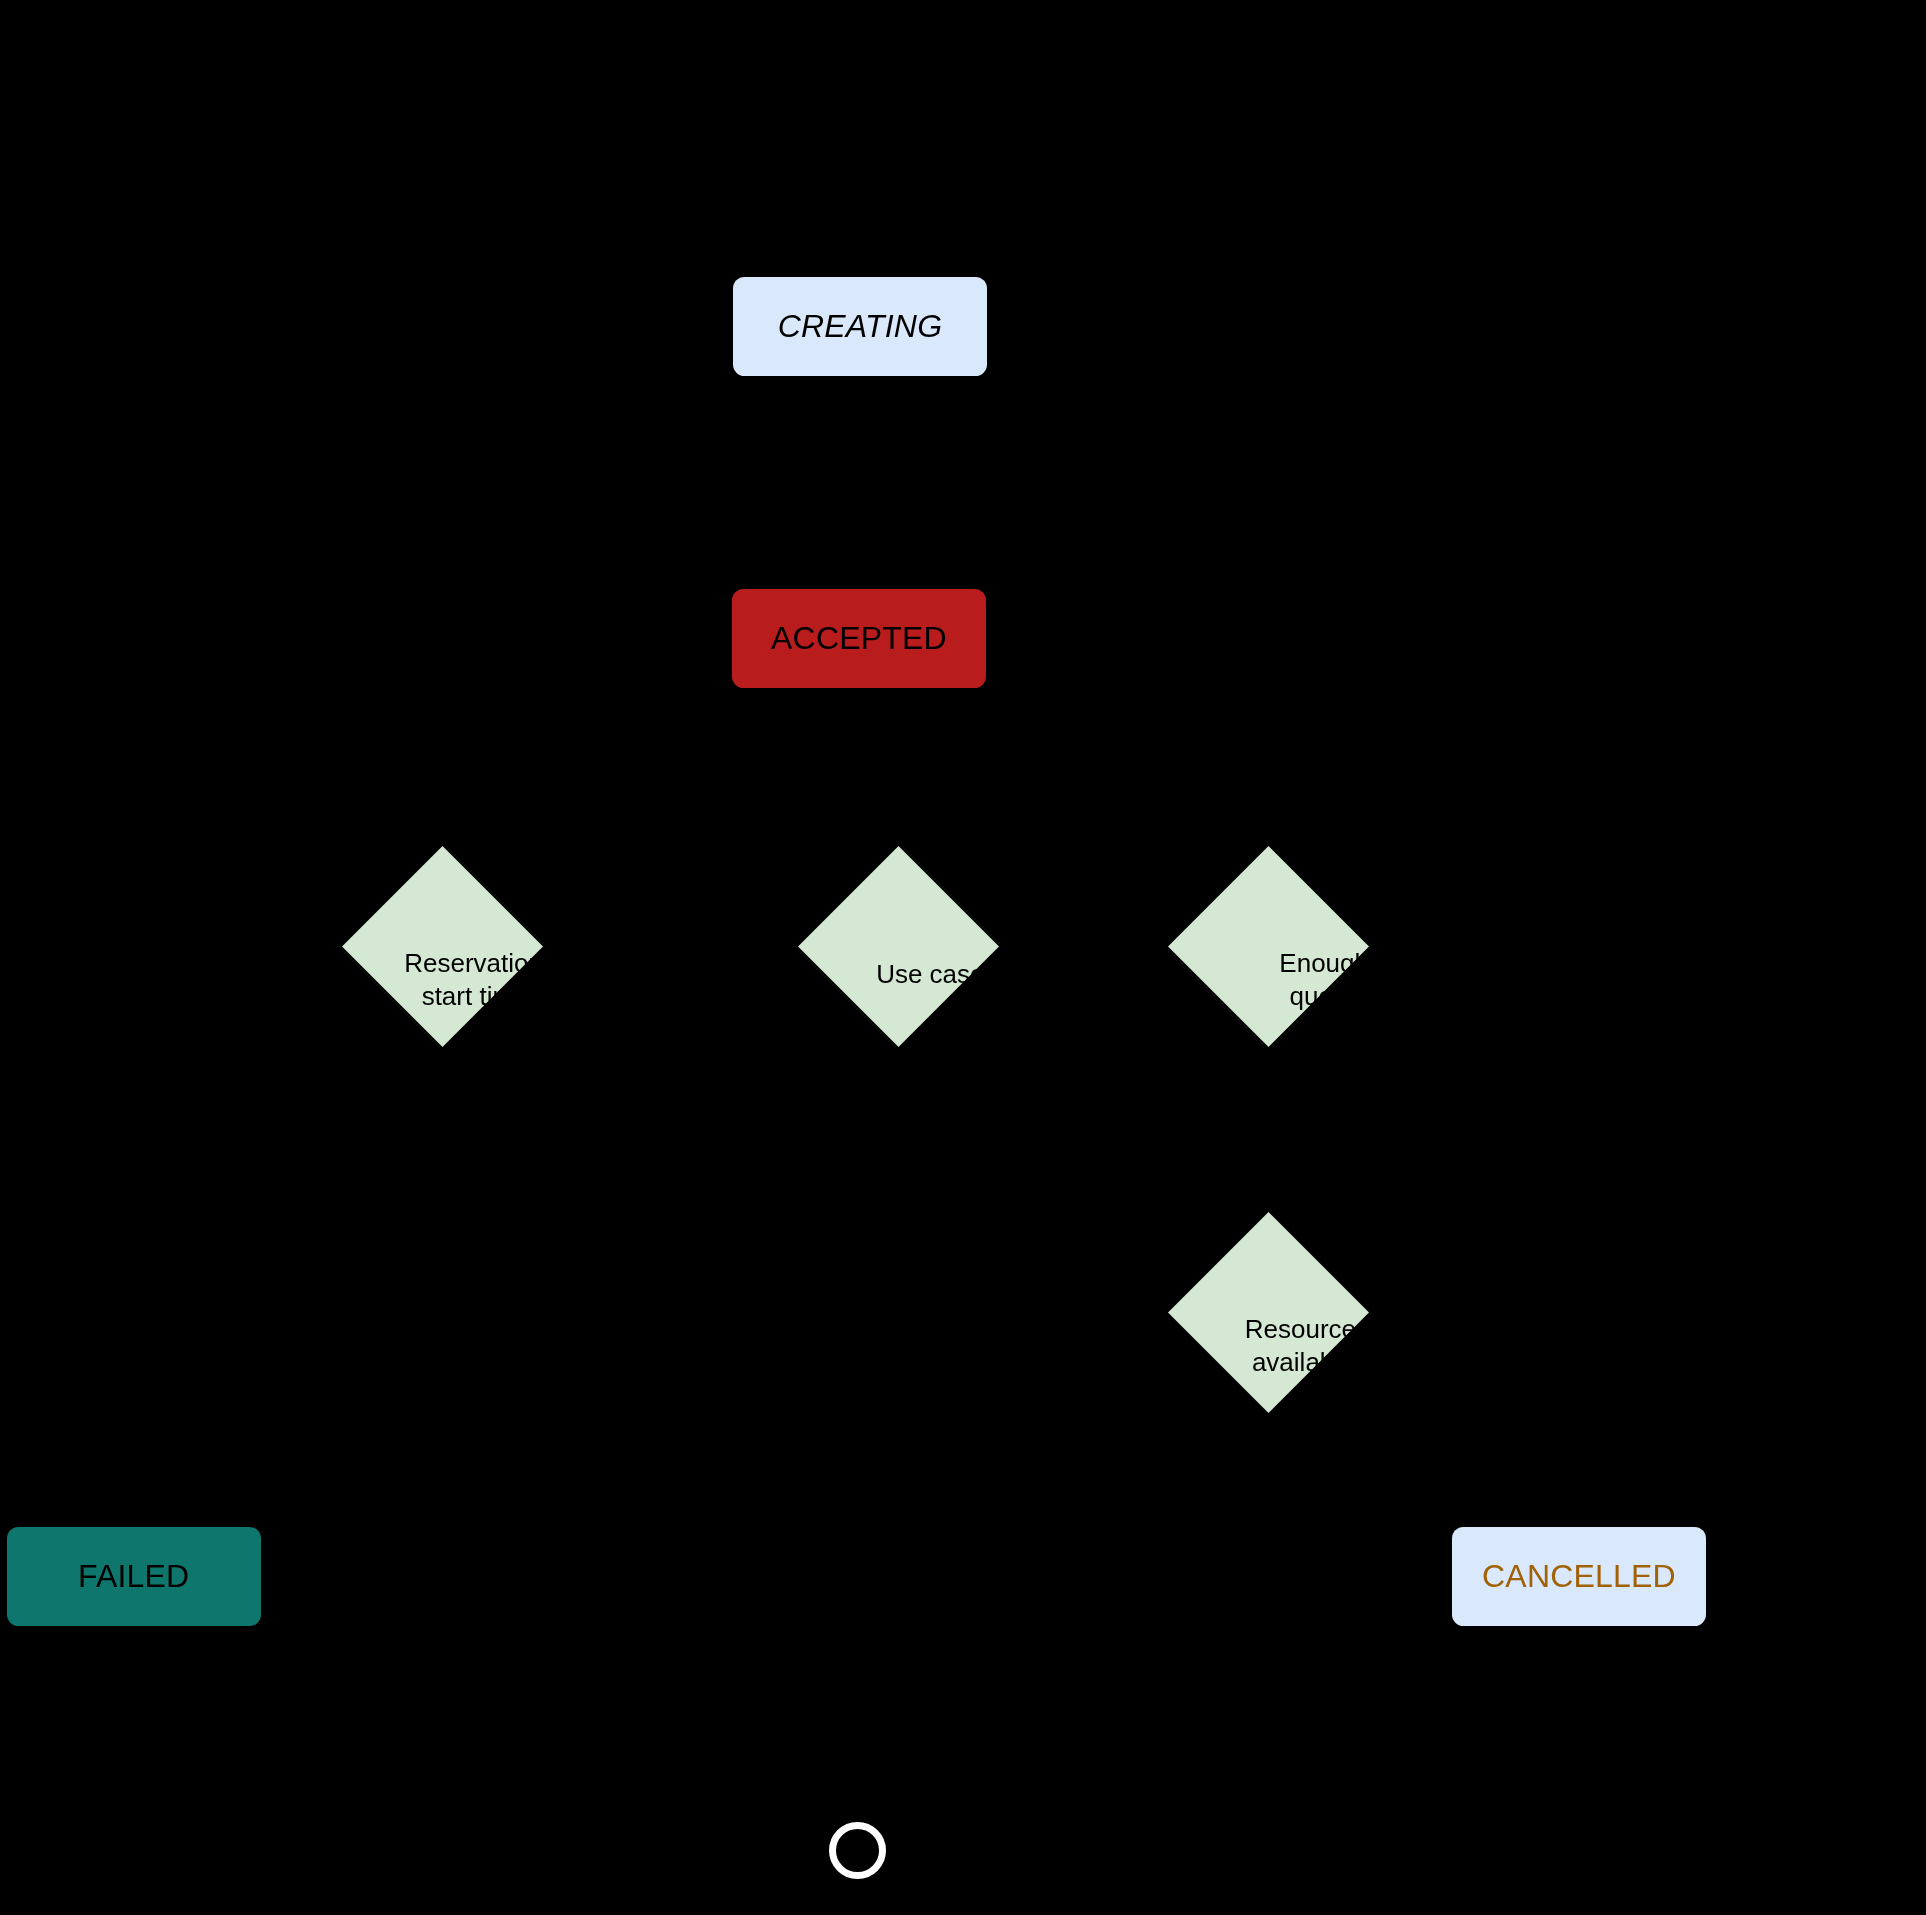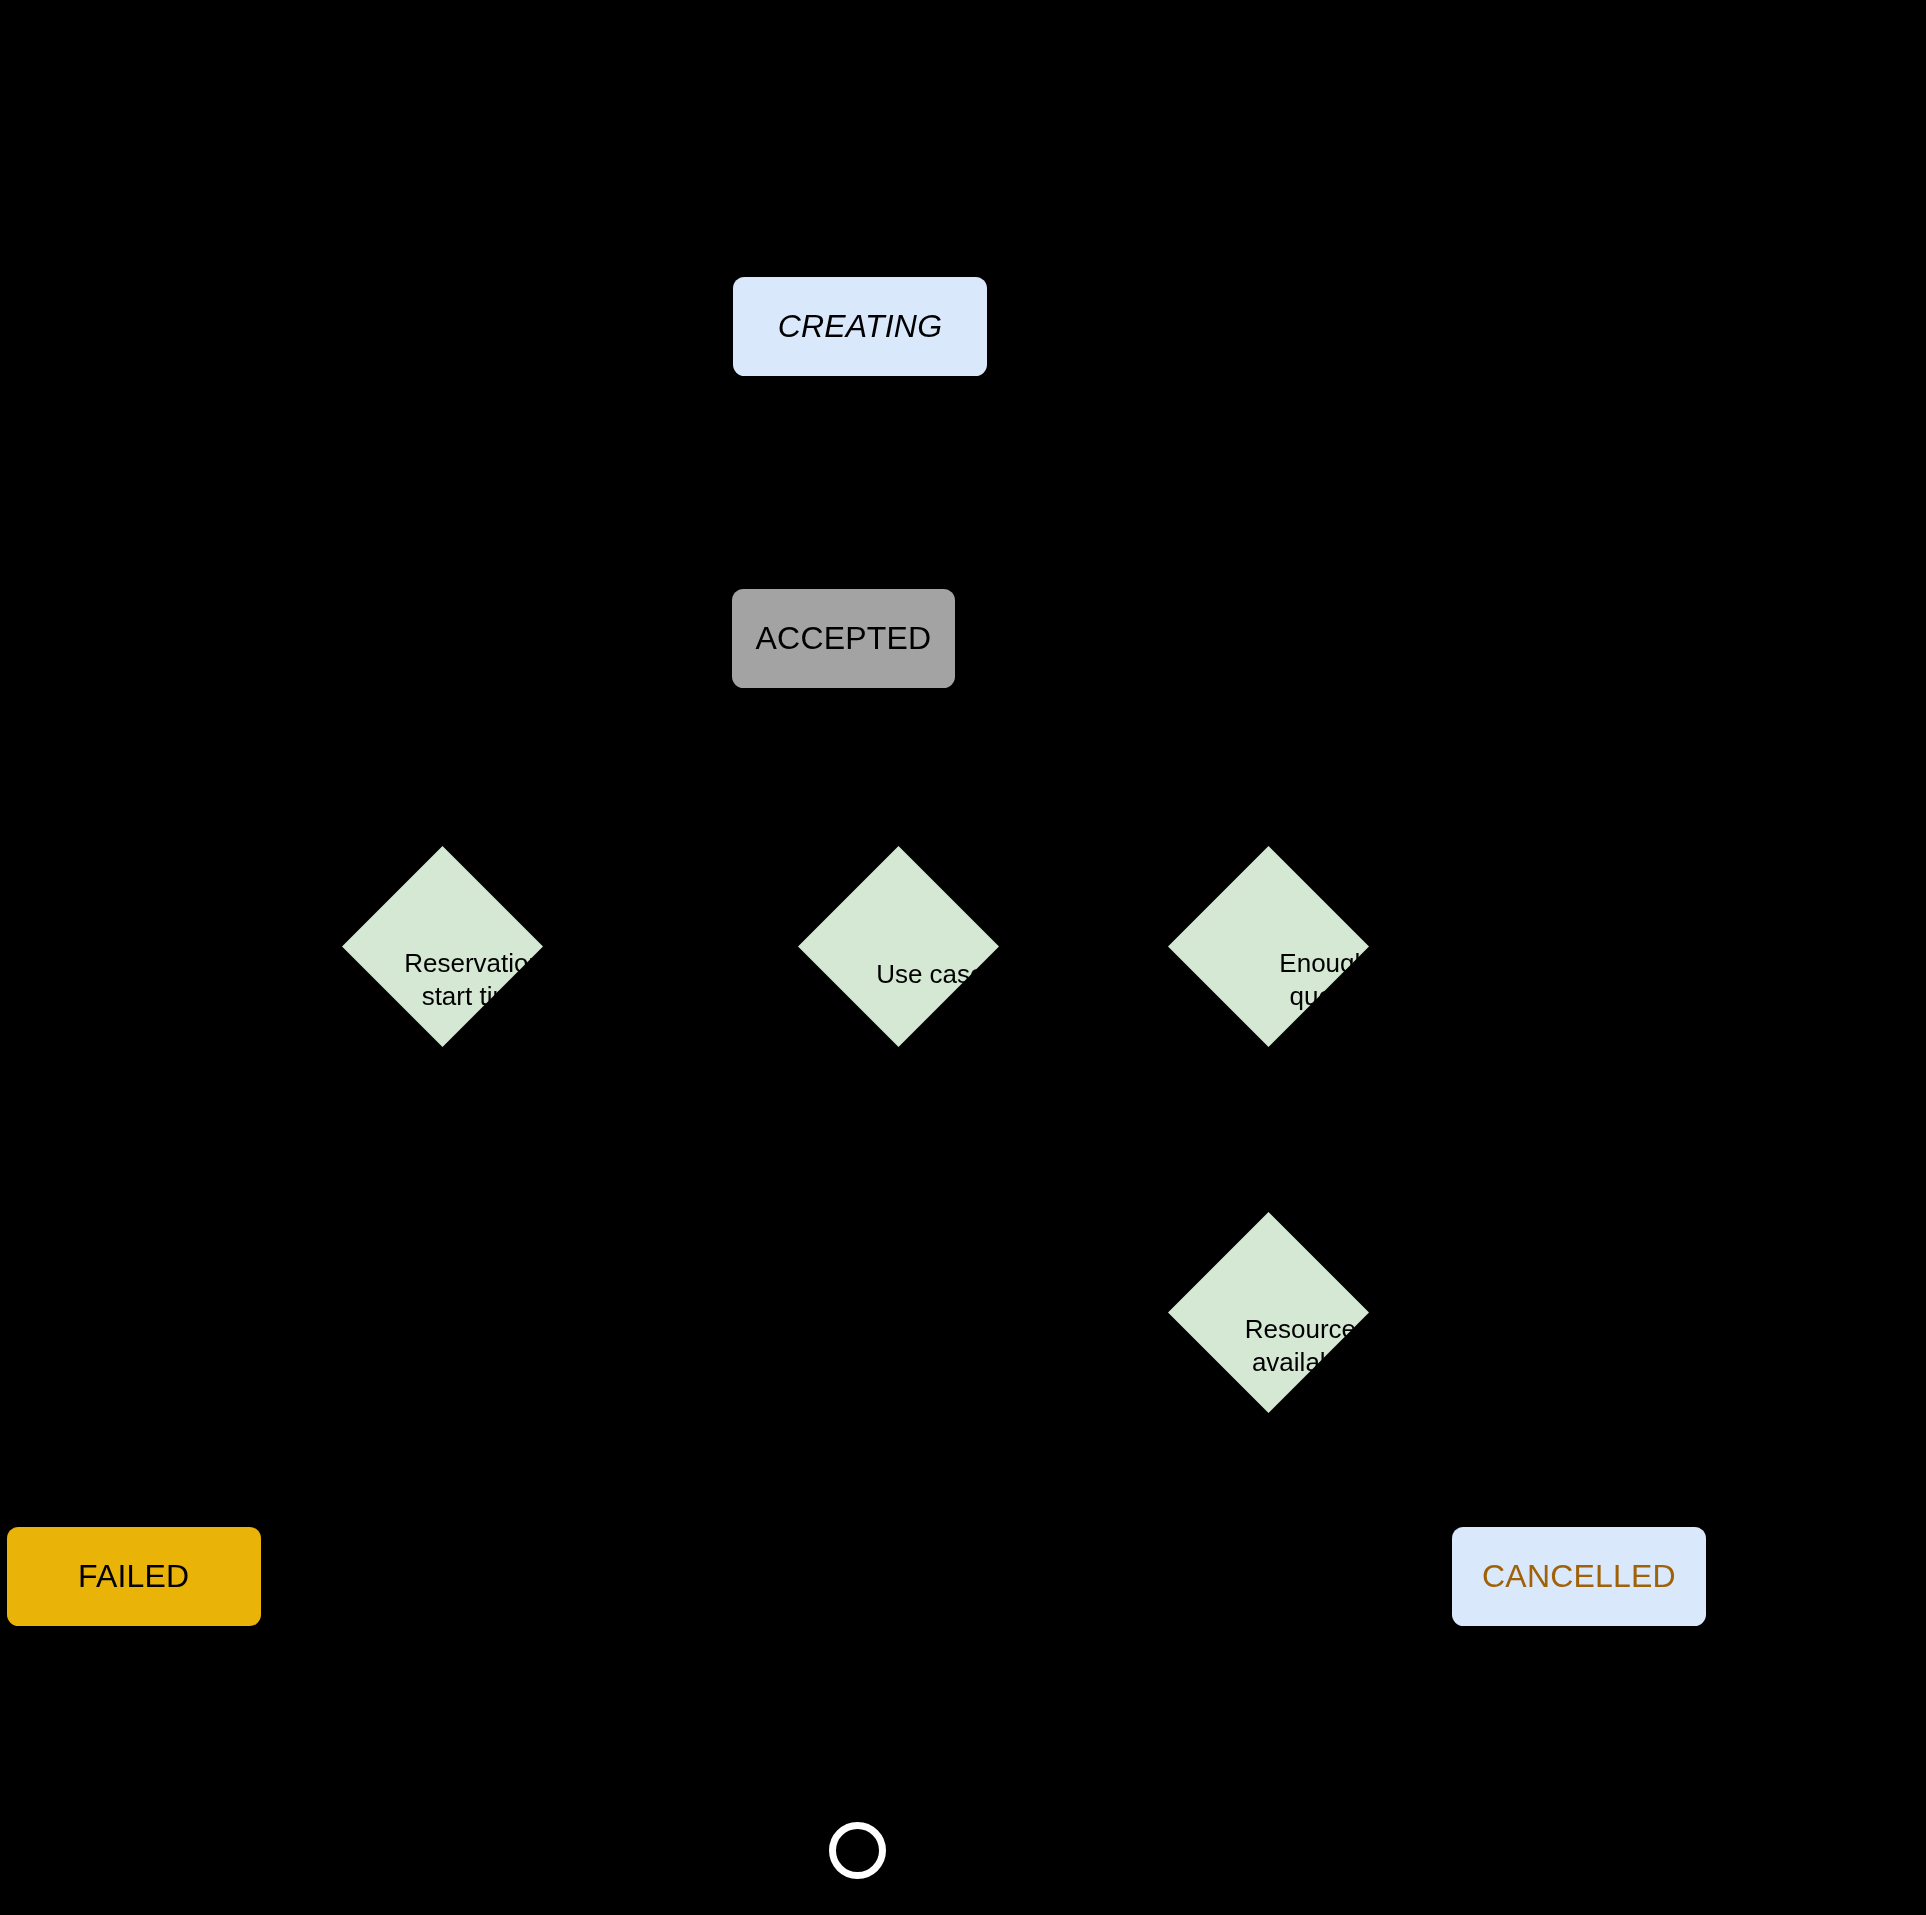--- a/index.html
+++ b/index.html
@@ -67,22 +67,22 @@
     border: 7.2px solid #ffffff;
     border-radius: 50%;
     background: transparent;
   }
 </style>
 </head>
 <body>
 
 <div id="canvas" style="background: rgb(0, 0, 0);">
     <div class="state-node" style="left: 733px; top: 277px; width: 254px; height: 99px; background: rgb(218, 232, 252); color: rgb(0, 0, 0); font-style: italic;">CREATING</div>
-    <div class="state-node" style="left: 732px; top: 589px; width: 223px; height: 99px; background: #a3a3a3; color: rgb(0, 0, 0);">ACCEPTED</div>
-    <div class="state-node" style="left: 6.7px; top: 1527px; width: 254px; height: 99px; background: #eab308; color: rgb(0, 0, 0);">FAILED</div>
+    <div class="state-node" style="left: 732px; top: 589px; width: 254px; height: 99px; background: #b91c1c; color: rgb(0, 0, 0);">ACCEPTED</div>
+    <div class="state-node" style="left: 6.7px; top: 1527px; width: 254px; height: 99px; background: #0f766e; color: rgb(0, 0, 0);">FAILED</div>
     <div class="state-node" style="left: 1452px; top: 1527px; width: 254px; height: 99px; background: rgb(218, 232, 252); color: #a16207;">CANCELLED</div>
     <div class="decision-node" style="left: 342px; top: 846px; width: 201px; height: 201px;">
       <div class="decision-shape" style="background: rgb(213, 232, 212);"></div>
       <div class="decision-label" style="color: rgb(0, 0, 0); top: 101px;">Reservation
 start time?</div>
     </div>
     <div class="decision-node" style="left: 798px; top: 846px; width: 201px; height: 201px;">
       <div class="decision-shape" style="background: rgb(213, 232, 212);"></div>
       <div class="decision-label" style="color: rgb(0, 0, 0); top: 112px;">Use case?</div>
     </div>

